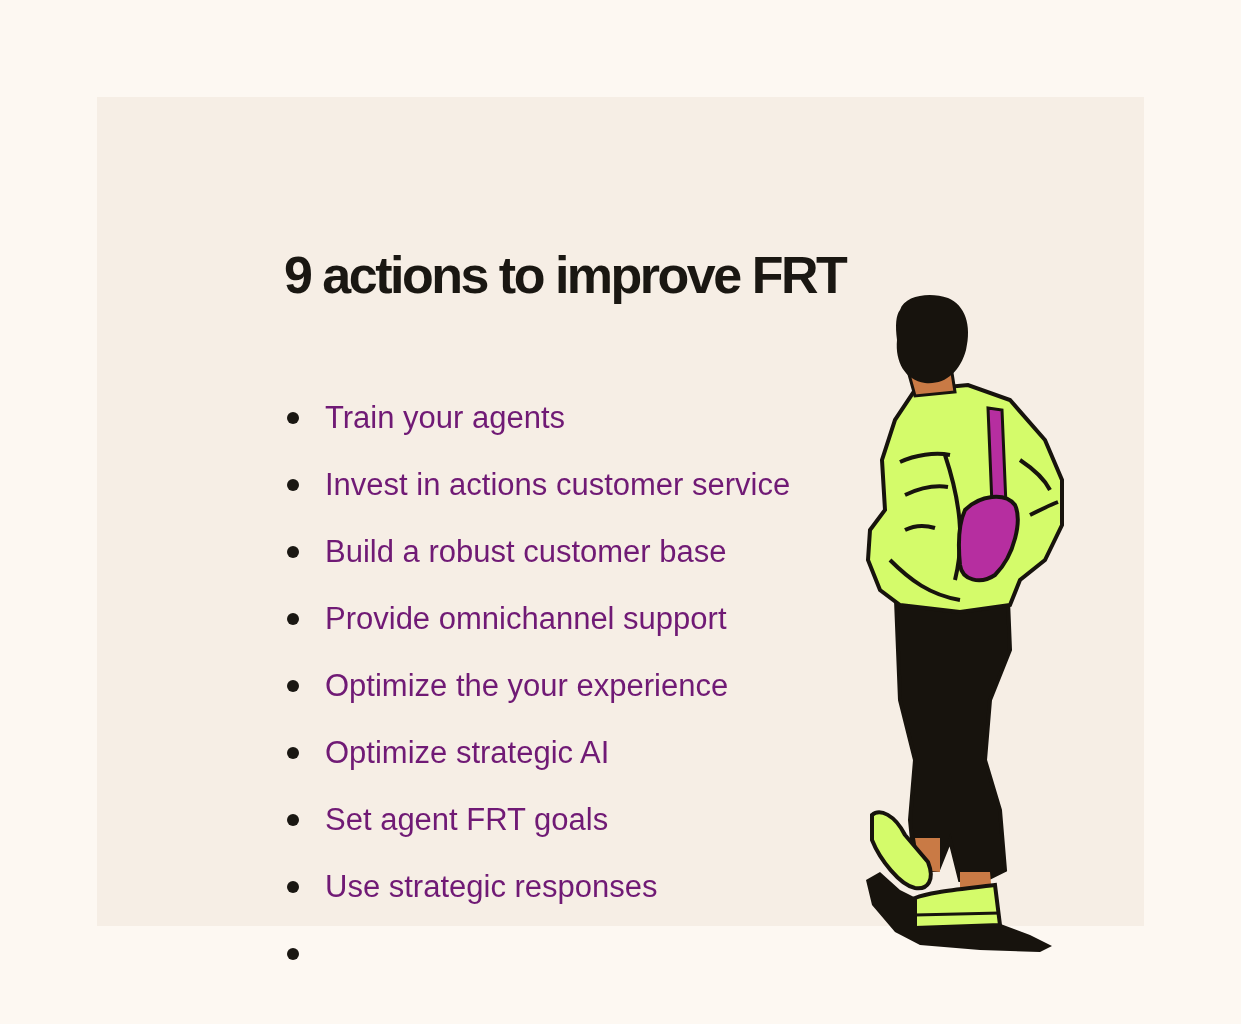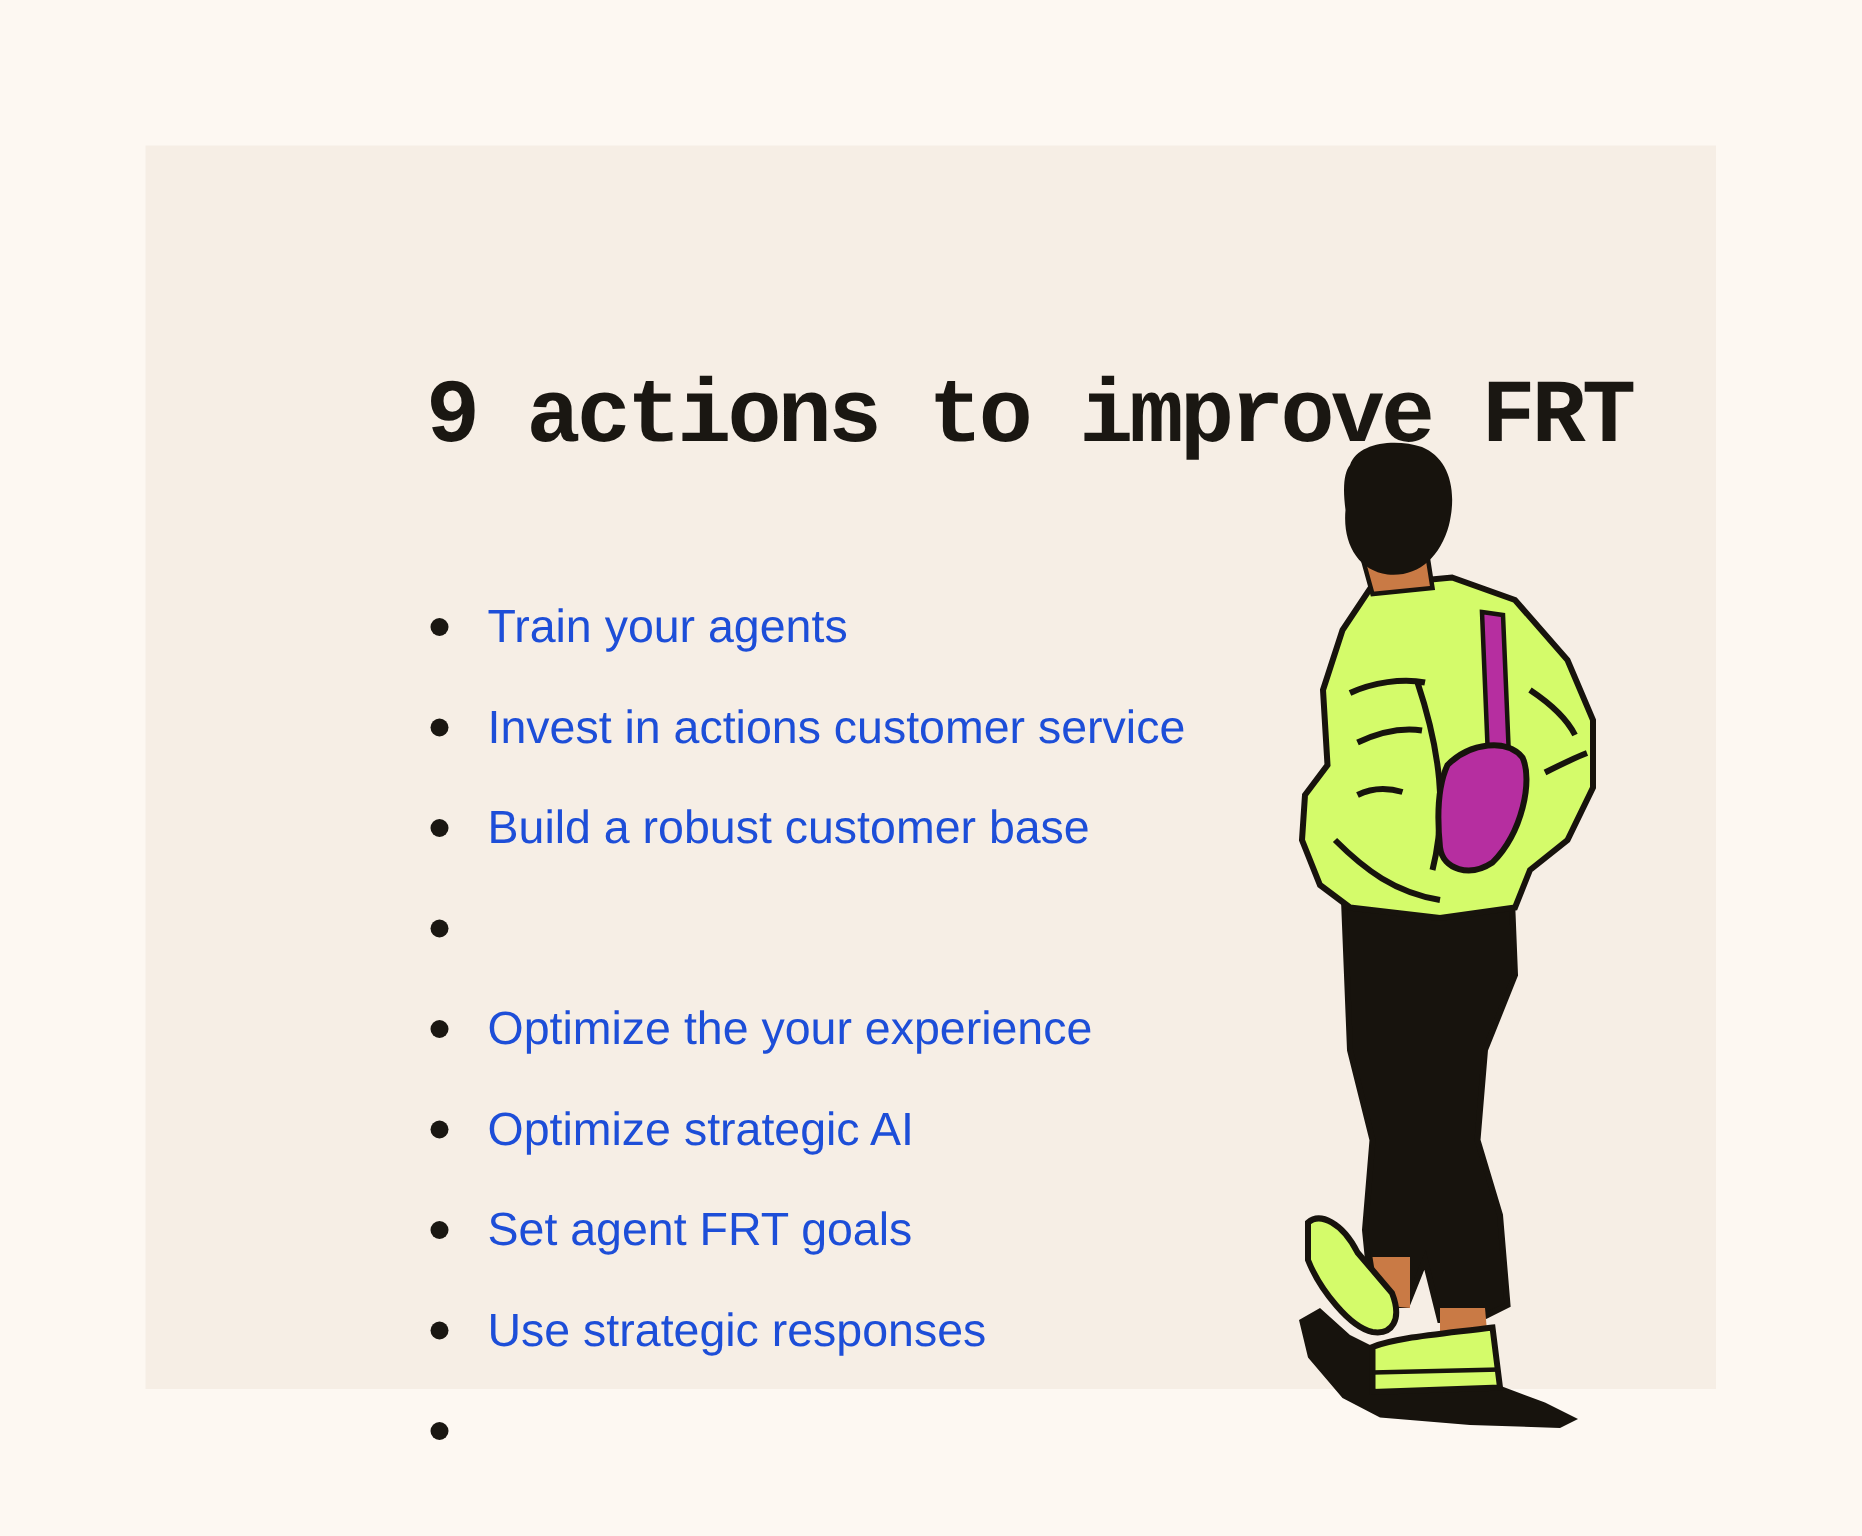--- a/index.html
+++ b/index.html
@@ -1,20 +1,20 @@
 <!DOCTYPE html>
 <html><head>
 <meta charset="utf-8">
 <style>
   html, body { margin:0; padding:0; }
   body { width:1241px; height:1024px; background:#fdf8f2; position:relative; overflow:hidden; }
   .card { position:absolute; left:97px; top:97px; width:1047px; height:829px; background:#f6eee5; }
-  .title { position:absolute; left:187px; top:148px; margin:0; font-family:Liberation Mono, monospace; font-weight:bold; font-size:60px; letter-spacing:-2.5px; color:#1a1712; white-space:nowrap; }
+  .title { position:absolute; left:187px; top:148px; margin:0; font-family:Liberation Sans, sans-serif; font-weight:bold; font-size:52px; letter-spacing:-2.5px; color:#1a1712; white-space:nowrap; }
   .list { position:absolute; left:187px; top:287px; margin:0; padding:0; list-style:none; }
-  .item { display:flex; align-items:center; height:67px; font-family:"Liberation Sans", sans-serif; font-size:31px; color:#1d4ed8; white-space:nowrap; }
+  .item { display:flex; align-items:center; height:67px; font-family:"Liberation Sans", sans-serif; font-size:31px; color:#701a75; white-space:nowrap; }
   .bullet { width:12px; height:12px; border-radius:50%; background:#1a1712; margin-right:26px; margin-left:3px; flex:none; }
   .figure { position:absolute; left:860px; top:290px; width:210px; height:670px; }
 </style>
 </head>
 <body>
 
 <div class="card">
   <h1 class="title">9 actions to improve FRT</h1>
   <ul class="list">
     <li class="item">
@@ -24,20 +24,21 @@
     <li class="item">
         <span class="bullet"></span>
         <span>Invest in actions customer service</span>
       </li>
     <li class="item">
         <span class="bullet"></span>
         <span>Build a robust customer base</span>
       </li>
     <li class="item">
         <span class="bullet"></span>
+        <span>Provide omnichannel support</span>
       </li>
     <li class="item">
         <span class="bullet"></span>
         <span>Optimize the your experience</span>
       </li>
     <li class="item">
         <span class="bullet"></span>
         <span>Optimize strategic AI</span>
       </li>
     <li class="item">

